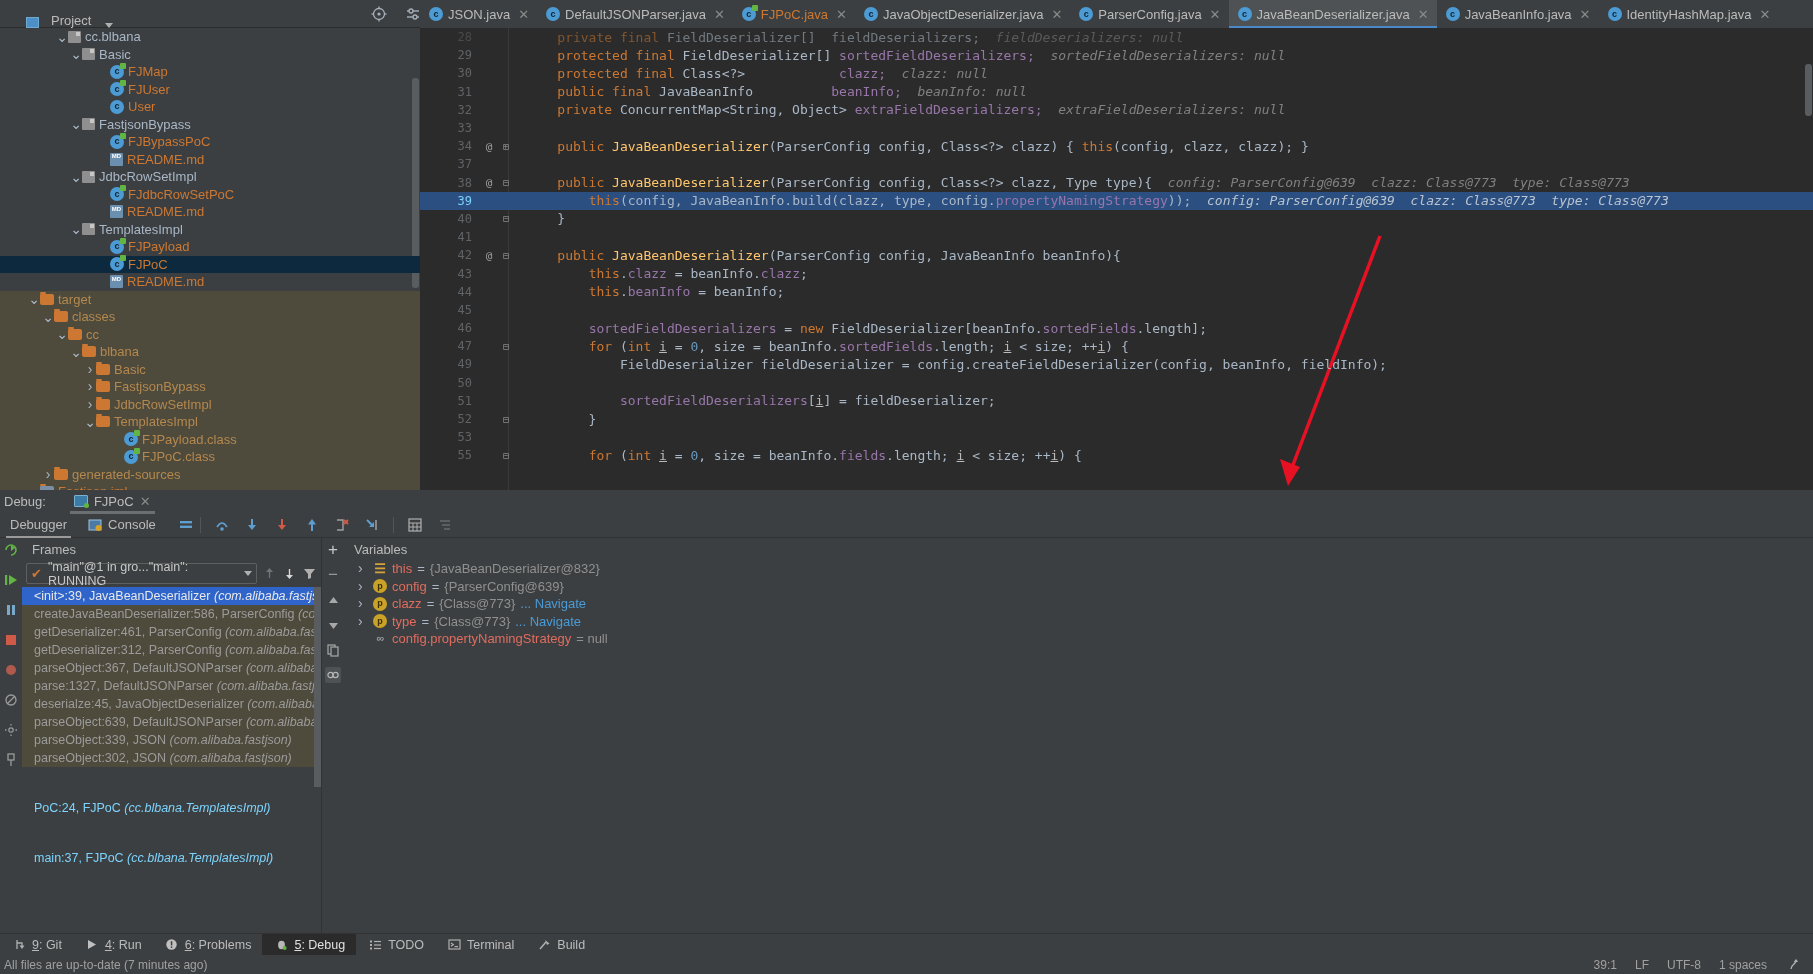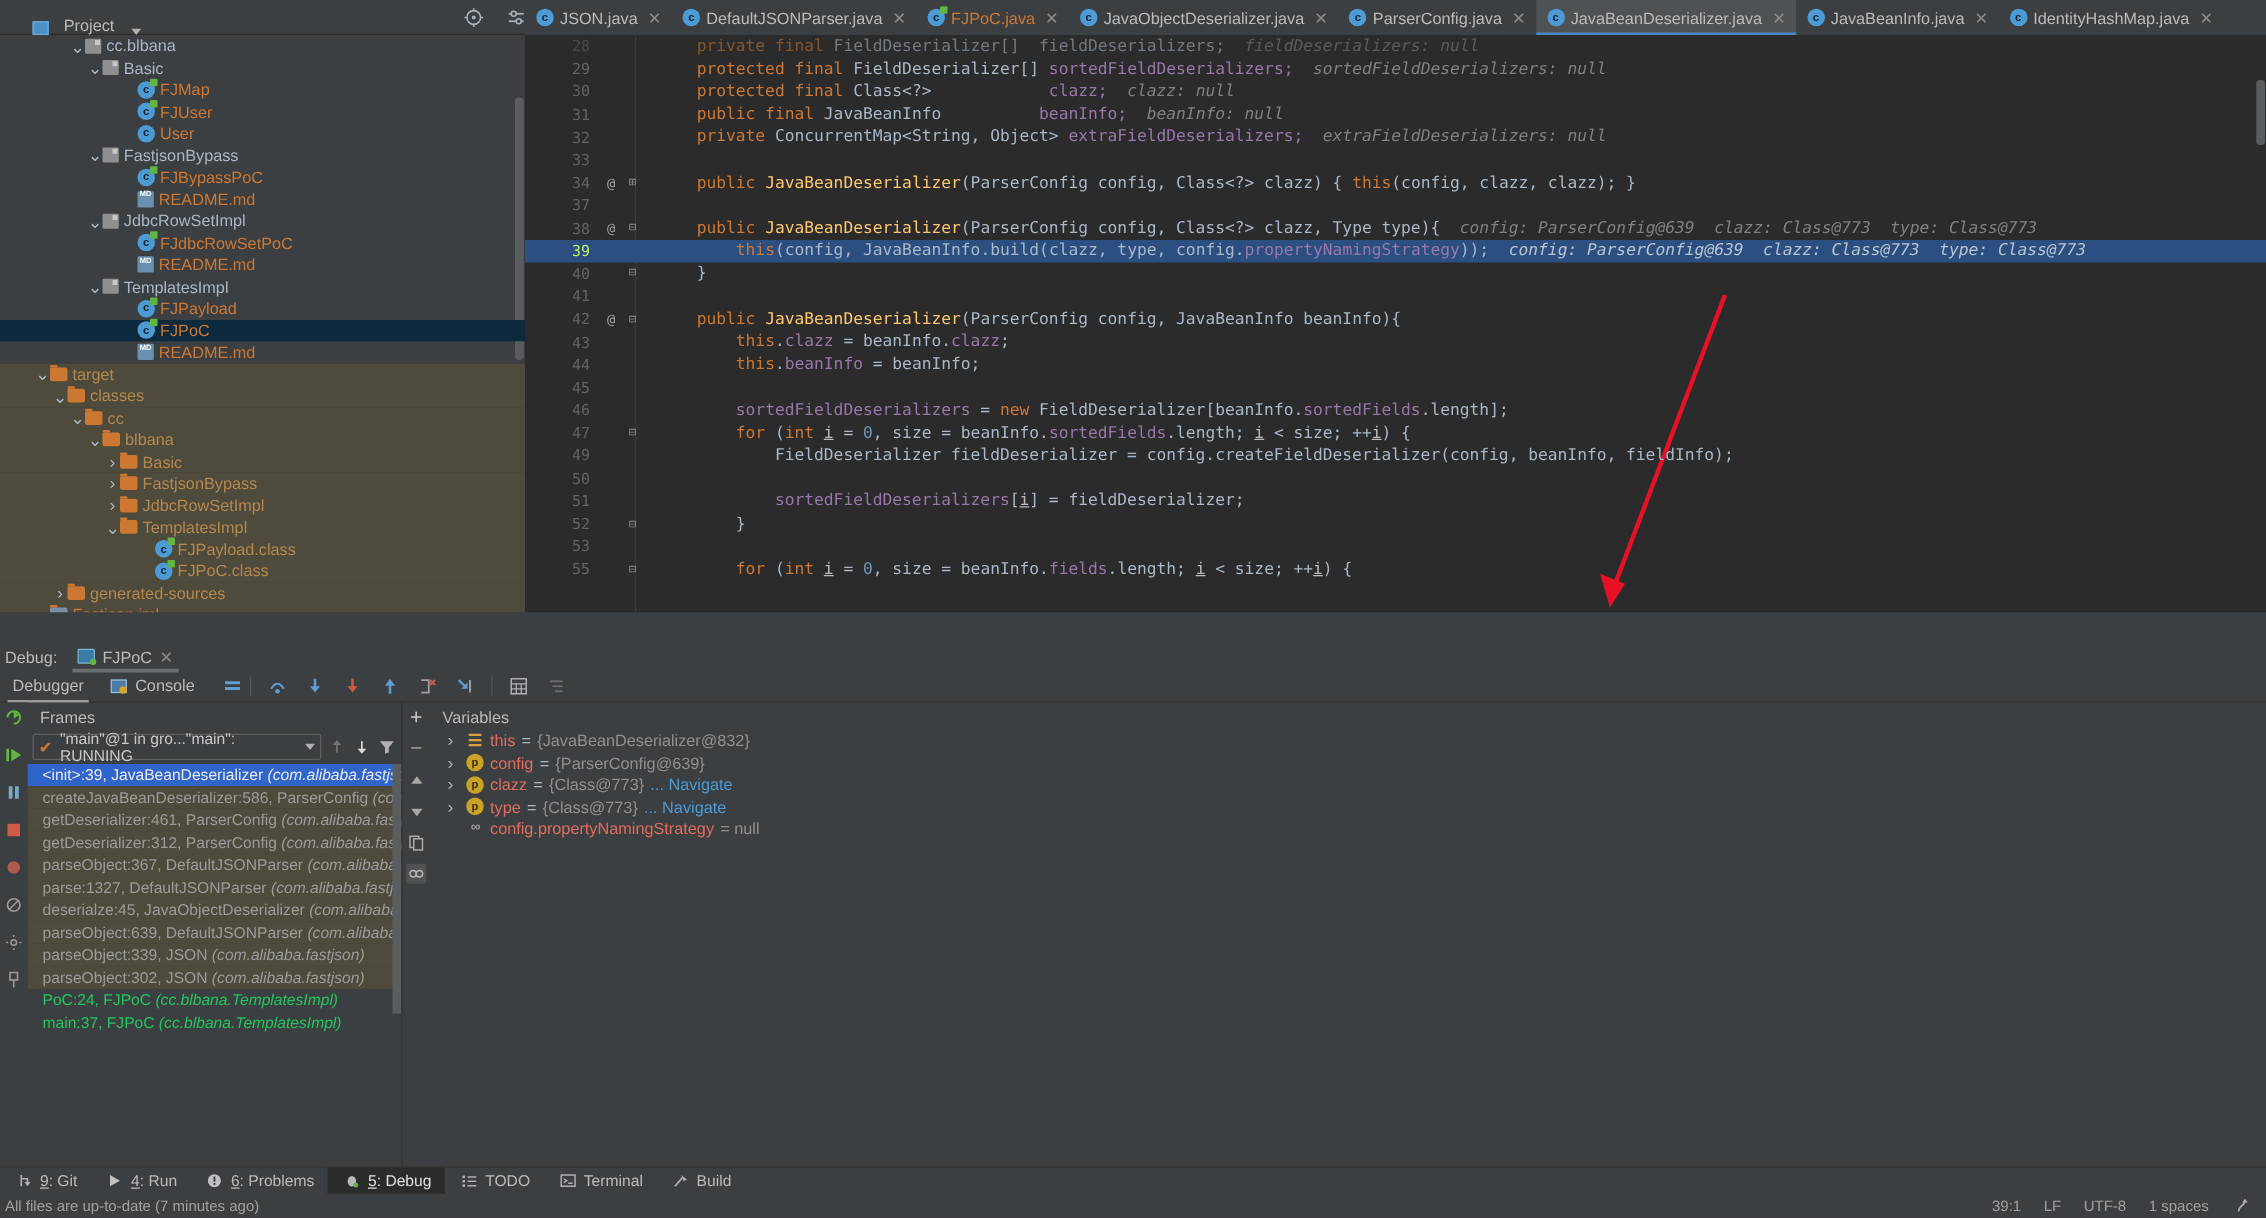--- a/index.html
+++ b/index.html
@@ -64,37 +64,37 @@
   
   .editor { flex:1; background:#2b2b2b; position:relative; overflow:hidden; }
   .ed-line { height:18.2px; display:flex; align-items:center; font-family:"DejaVu Sans Mono", monospace;
      font-size:13px; white-space:pre; position:relative; }
   .gut { width:60px; flex:0 0 60px; text-align:right; padding-right:8px; color:#606366; font-size:12px;
      font-family:"DejaVu Sans Mono", monospace; }
   .annot { width:18px; flex:0 0 18px; text-align:center; color:#a0a0a0; font-size:11px;}
   .fold { width:16px; flex:0 0 16px; text-align:center; color:#8a8a8a; font-size:10px;}
   .code { padding-left:12px; }
   .ed-line.hl { background:#2c4f82; }
-  .ed-line.hl .gut { color:#bef264; }
+  .ed-line.hl .gut { color:#7dd3fc; }
   .kw { color:#cc7832; }
   .ty { color:#a9b7c6; }
   .cls-n { color:#ffc66d; }
   .fld { color:#9876aa; }
   .txt { color:#a9b7c6; }
   .hint { color:#808080; font-style:italic; }
   .hint-b { color:#b9c4cf; font-style:italic; }
   .num { color:#6897bb; }
   .und { text-decoration:underline; }
   .ed-vline { position:absolute; top:0; bottom:0; width:1px; background:#3a3a3a; }
   .ed-scroll { position:absolute; right:1px; top:36px; width:7px; height:52px; background:#5a5d5f; border-radius:3px;}
   .arrow-anno { position:absolute; pointer-events:none; }
 
   
   .debugwrap { flex:1; display:flex; flex-direction:column; background:#3c3f41; position:relative;}
-  .debug-head { height:22px; display:flex; align-items:center; gap:8px; padding-left:2px; flex:0 0 22px;margin-top:24px;}
+  .debug-head { height:22px; display:flex; align-items:center; gap:20px; padding-left:2px; flex:0 0 22px;}
   .debug-head .dl { color:#bbb; font-size:13px; padding-left:2px;}
   .run-tab { display:flex;align-items:center;gap:6px; padding:2px 8px; position:relative;}
   .run-tab::after{content:"";position:absolute;left:4px;right:4px;bottom:-3px;height:3px;background:#6b6f71;}
   .run-ic { width:14px;height:12px;background:#3a7ca5;border:1px solid #7ab0d0;border-radius:1px;position:relative;}
   .run-ic::after{content:"";position:absolute;right:-2px;bottom:-2px;width:5px;height:5px;background:#62b543;border-radius:50%;}
 
   .dtools { height:26px; display:flex; align-items:center; gap:0px; flex:0 0 26px; border-bottom:1px solid #323232;}
   .dtab { padding:0 10px; height:26px; display:flex; align-items:center; gap:5px; font-size:13px; position:relative;}
   .dtab.active::after{content:"";position:absolute;left:6px;right:6px;bottom:0;height:2px;background:#9a9a9a;}
   .ticon { width:16px;height:16px;display:inline-flex;align-items:center;justify-content:center;}
@@ -106,21 +106,21 @@
   .pane-title { height:22px; display:flex; align-items:center; padding-left:10px; font-size:13px; color:#bbb; flex:0 0 22px;}
   .thread-row { display:flex; align-items:center; gap:4px; padding:3px 4px; }
   .thread-sel { flex:1; display:flex; align-items:center; gap:6px; border:1px solid #5e6060; background:#3c3f41;
      border-radius:2px; height:21px; padding:0 4px; font-size:12.5px; color:#c8c8c8;}
   .chk { color:#cc7832; font-size:13px; }
   .frames-list { flex:1; overflow:hidden; position:relative; background:#3c3f41;}
   .frow { height:18px; line-height:18px; font-size:12.5px; padding-left:12px; white-space:nowrap; color:#9b9b9b;}
   .frow .pk { font-style:italic; }
   .frow.sel { background:#2f65ca; color:#e8e8e8;}
   .frow.lib { background:#4e4a3c; }
-  .frow.usr { color:#22c55e; }
+  .frow.usr { color:#7dd3fc;margin-top:32px; }
   .frames-vscroll { position:absolute; right:0px; top:0; width:7px; height:200px; background:#5a5d5f;}
   .frames-side { width:22px; flex:0 0 22px; display:flex; flex-direction:column; align-items:center; gap:9px; padding-top:4px;}
   .vars-pane { flex:1; display:flex; flex-direction:column; }
   .vrow { height:17.5px; line-height:17.5px; font-size:13px; display:flex; align-items:center; gap:5px; padding-left:14px;}
   .vrow .arr { width:10px; color:#a9b7c6; font-size:9px;}
   .vbadge { width:14px;height:14px;border-radius:50%; background:#c9a227; color:#3b2e00;
      font-size:9px; font-weight:bold; display:inline-flex;align-items:center;justify-content:center;}
   .vbadge.stack { border-radius:2px; background:transparent; color:#d4a13a; font-size:13px;}
   .vbadge.oo { background:transparent; color:#9b9b9b; font-size:11px; letter-spacing:-1px;}
   .vname { color:#e06c5f; }

